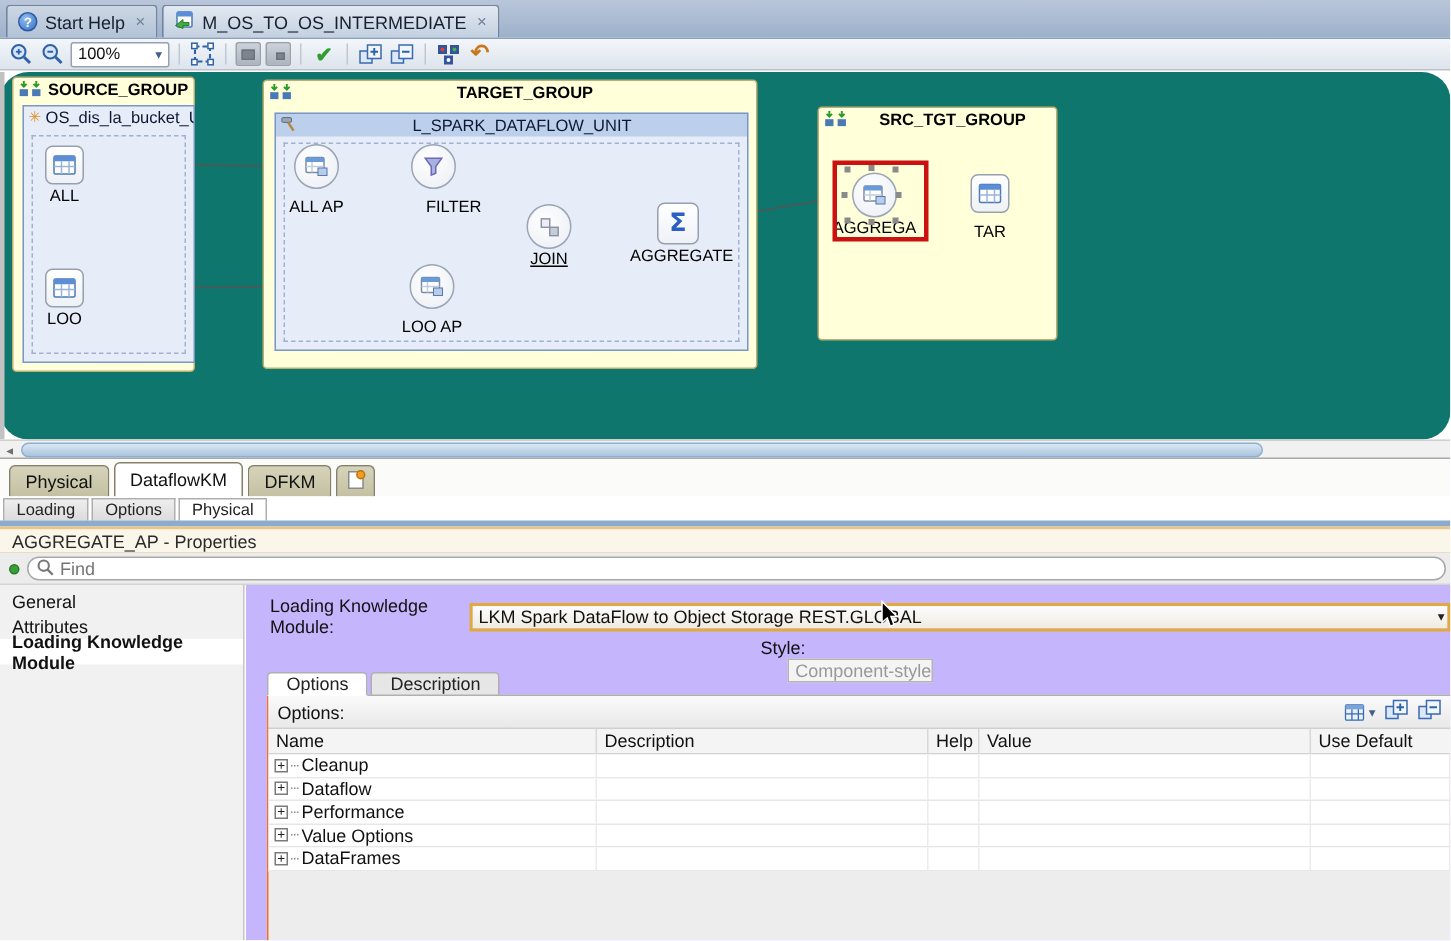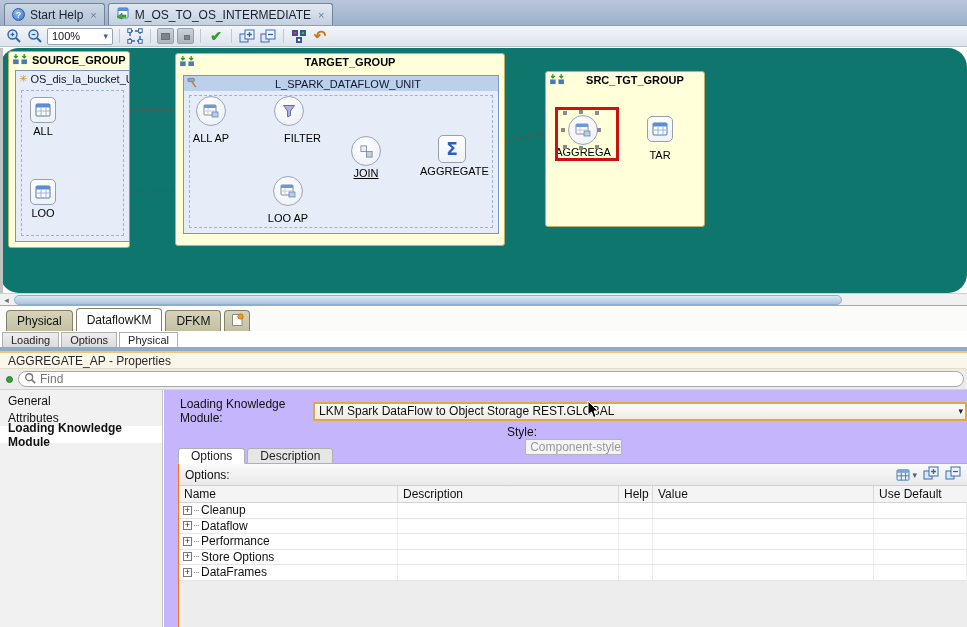--- a/index.html
+++ b/index.html
@@ -569,21 +569,21 @@
             </div>
           <div class="tc col-desc"></div>
             <div class="tc col-help"></div>
             <div class="tc col-value"></div>
             <div class="tc col-usedef"></div>
         </div>
         <div class="trow">
           <div class="tc col-name">
               <span class="tbox">+</span>
               <span class="tdash"></span>
-              <span class="trow-label">Store Options</span>
+              <span class="trow-label">Value Options</span>
             </div>
           <div class="tc col-desc"></div>
             <div class="tc col-help"></div>
             <div class="tc col-value"></div>
             <div class="tc col-usedef"></div>
         </div>
         <div class="trow">
           <div class="tc col-name">
               <span class="tbox">+</span>
               <span class="tdash"></span>

